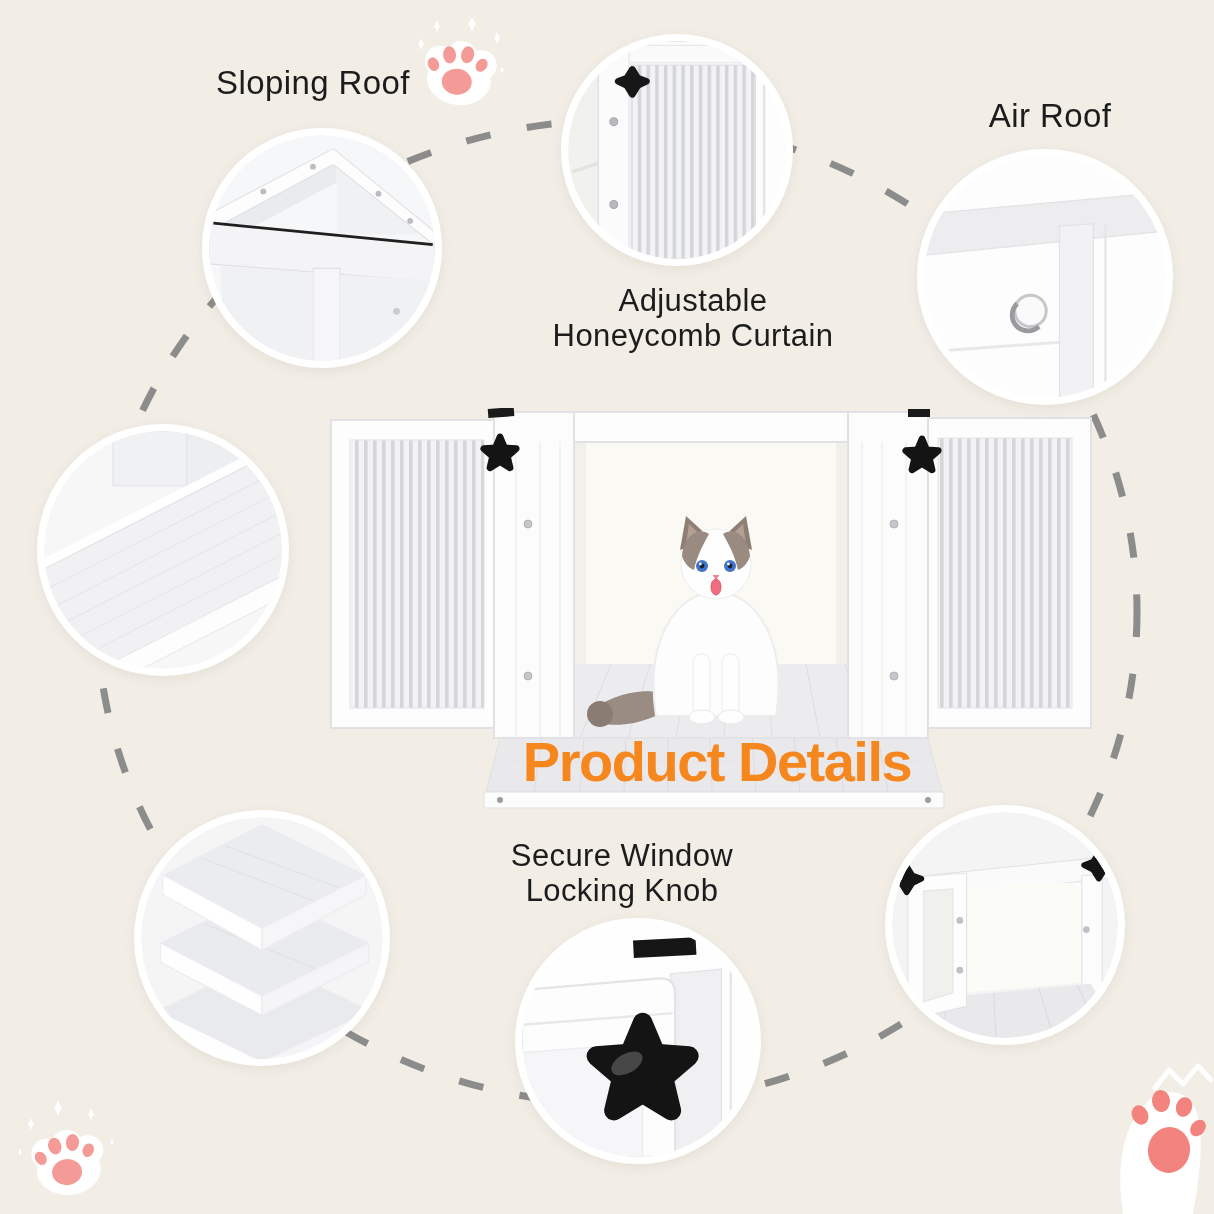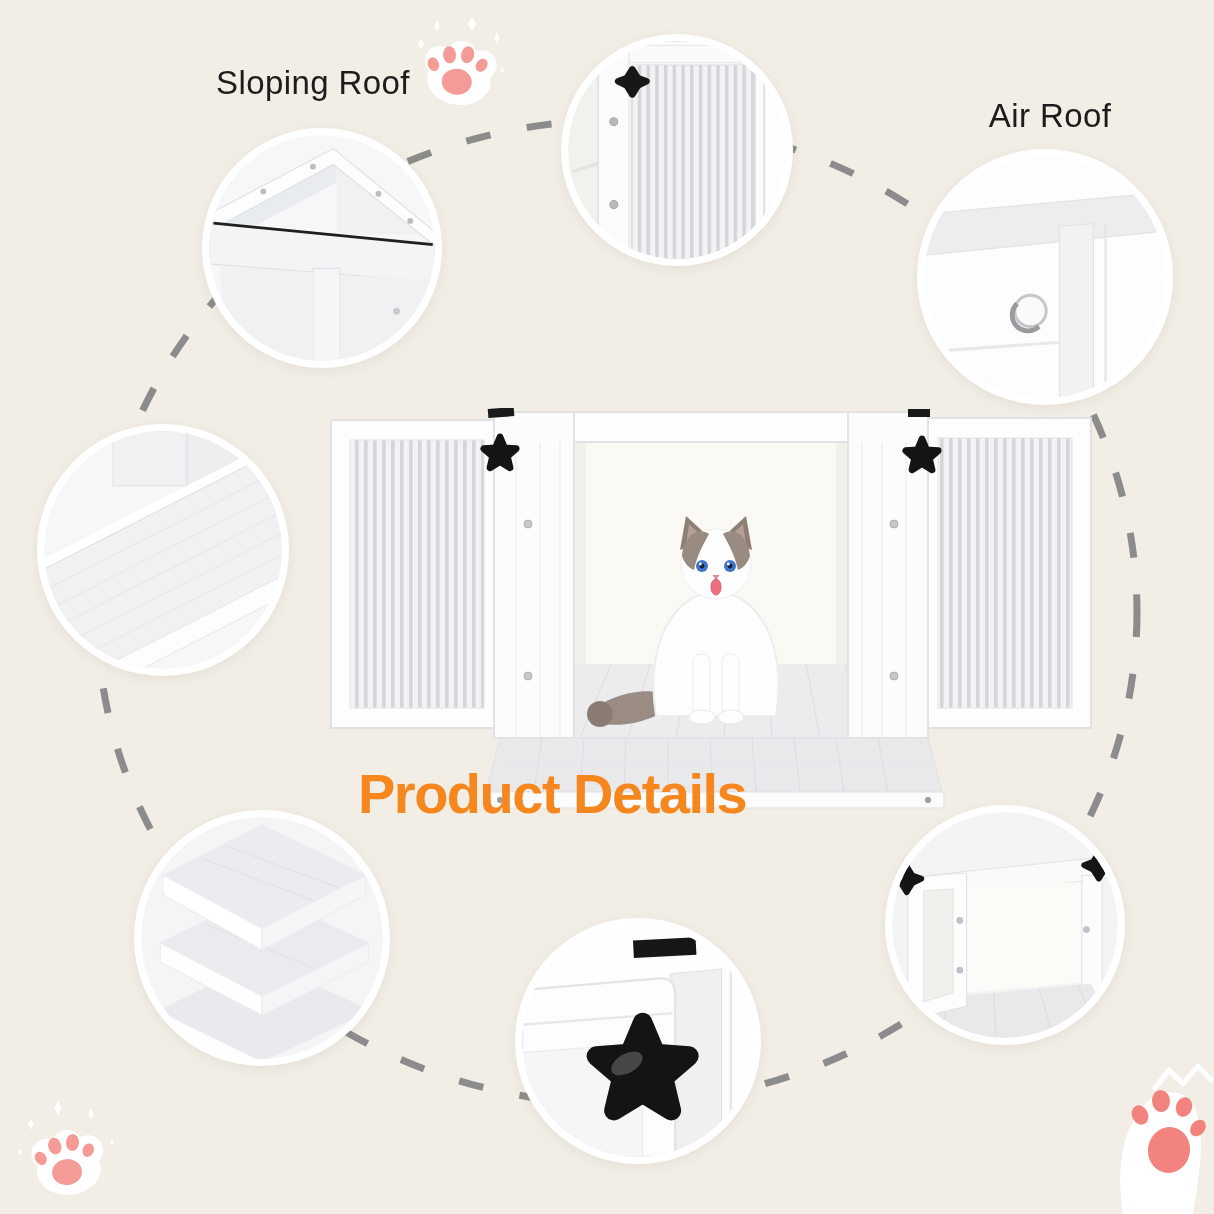--- a/index.html
+++ b/index.html
@@ -27,22 +27,22 @@
   .label{
     position:absolute;transform:translateX(-50%);
     text-align:center;color:var(--ink);
     white-space:pre-line;line-height:1.14;letter-spacing:.4px;
     font-weight:500;
   }
   .fs-l{font-size:33px;}
   .fs-m{font-size:31px;}
   .title{
     position:absolute;left:358px;top:729px;width:718px;
-    text-align:left;font-size:56px;font-weight:700;
-    letter-spacing:-1.5px;color:var(--accent);margin-top:32px;
+    text-align:center;font-size:56px;font-weight:700;
+    letter-spacing:-1.5px;color:var(--accent);
   }
   .product{position:absolute;left:328px;top:408px;}
   .deco{position:absolute;pointer-events:none;}
 </style>
 </head>
 <body>
 
 <div class="stage">
 
   <svg class="dashring" width="1214" height="1214">
@@ -94,20 +94,22 @@
         <rect x="28" y="0" width="152" height="200" fill="#fcfcfd" stroke="#e2e2e5" stroke-width="2"></rect>
         <rect x="28" y="4" width="152" height="16" fill="#fafafb" stroke="#e6e6e9"></rect>
         <rect x="28" y="0" width="28" height="200" fill="#fbfbfc" stroke="#e4e4e7"></rect>
         <rect x="58" y="22" width="114" height="178" fill="url(#pleat2)" stroke="#e1e1e4"></rect>
         <path d="M54,34 l5,-8 5,8 8,3 -8,4 -5,8 -5,-8 -8,-4 Z" fill="#171717" stroke="#171717" stroke-width="6" stroke-linejoin="round"></path>
         <circle cx="42" cy="74" r="3.6" fill="#b9babd" stroke="#a6a7ab"></circle>
         <circle cx="42" cy="150" r="3.6" fill="#b9babd" stroke="#a6a7ab"></circle>
       </g>
     </svg>
   </div>
+  <div class="label fs-m" style="left:693px;top:283px">Adjustable
+Honeycomb Curtain</div>
 
   <div class="fcircle" style="left:917px;top:149px;width:256px;height:256px">
     <svg viewBox="0 0 200 200">
       <defs>
           <clipPath id="c3">
             <circle cx="100" cy="100" r="100"></circle>
           </clipPath>
         </defs>
       <g clip-path="url(#c3)">
         <circle cx="100" cy="100" r="100" fill="#fdfdfe"></circle>
@@ -193,20 +195,22 @@
         <path d="M0,56 L118,46 Q132,45 132,60 L132,200 L0,200 Z" fill="#fdfdfe" stroke="#e4e4e7" stroke-width="2"></path>
         <line x1="0" y1="86" x2="130" y2="76" stroke="#e8e8ea" stroke-width="2"></line>
         <polygon points="0,110 104,102 104,200 0,200" fill="#f6f6f8" stroke="#ebebee"></polygon>
         <g transform="translate(104,126) scale(2.1)">
           <path d="M0,-20 L5.3,-7.3 L19,-6.2 L8.6,2.8 L11.8,16.2 L0,9 L-11.8,16.2 L-8.6,2.8 L-19,-6.2 L-5.3,-7.3 Z" fill="#141414" stroke="#141414" stroke-width="8" stroke-linejoin="round"></path>
           <ellipse cx="-4" cy="-6" rx="7" ry="4" fill="#ffffff" opacity="0.22" transform="rotate(-30)"></ellipse>
         </g>
       </g>
     </svg>
   </div>
+  <div class="label fs-m" style="left:622px;top:838px">Secure Window
+Locking Knob</div>
 
   <div class="fcircle" style="left:885px;top:805px;width:240px;height:240px">
     <svg viewBox="0 0 200 200">
       <defs>
           <clipPath id="c7">
             <circle cx="100" cy="100" r="100"></circle>
           </clipPath>
         </defs>
       <g clip-path="url(#c7)">
         <circle cx="100" cy="100" r="100" fill="#f4f4f5"></circle>

